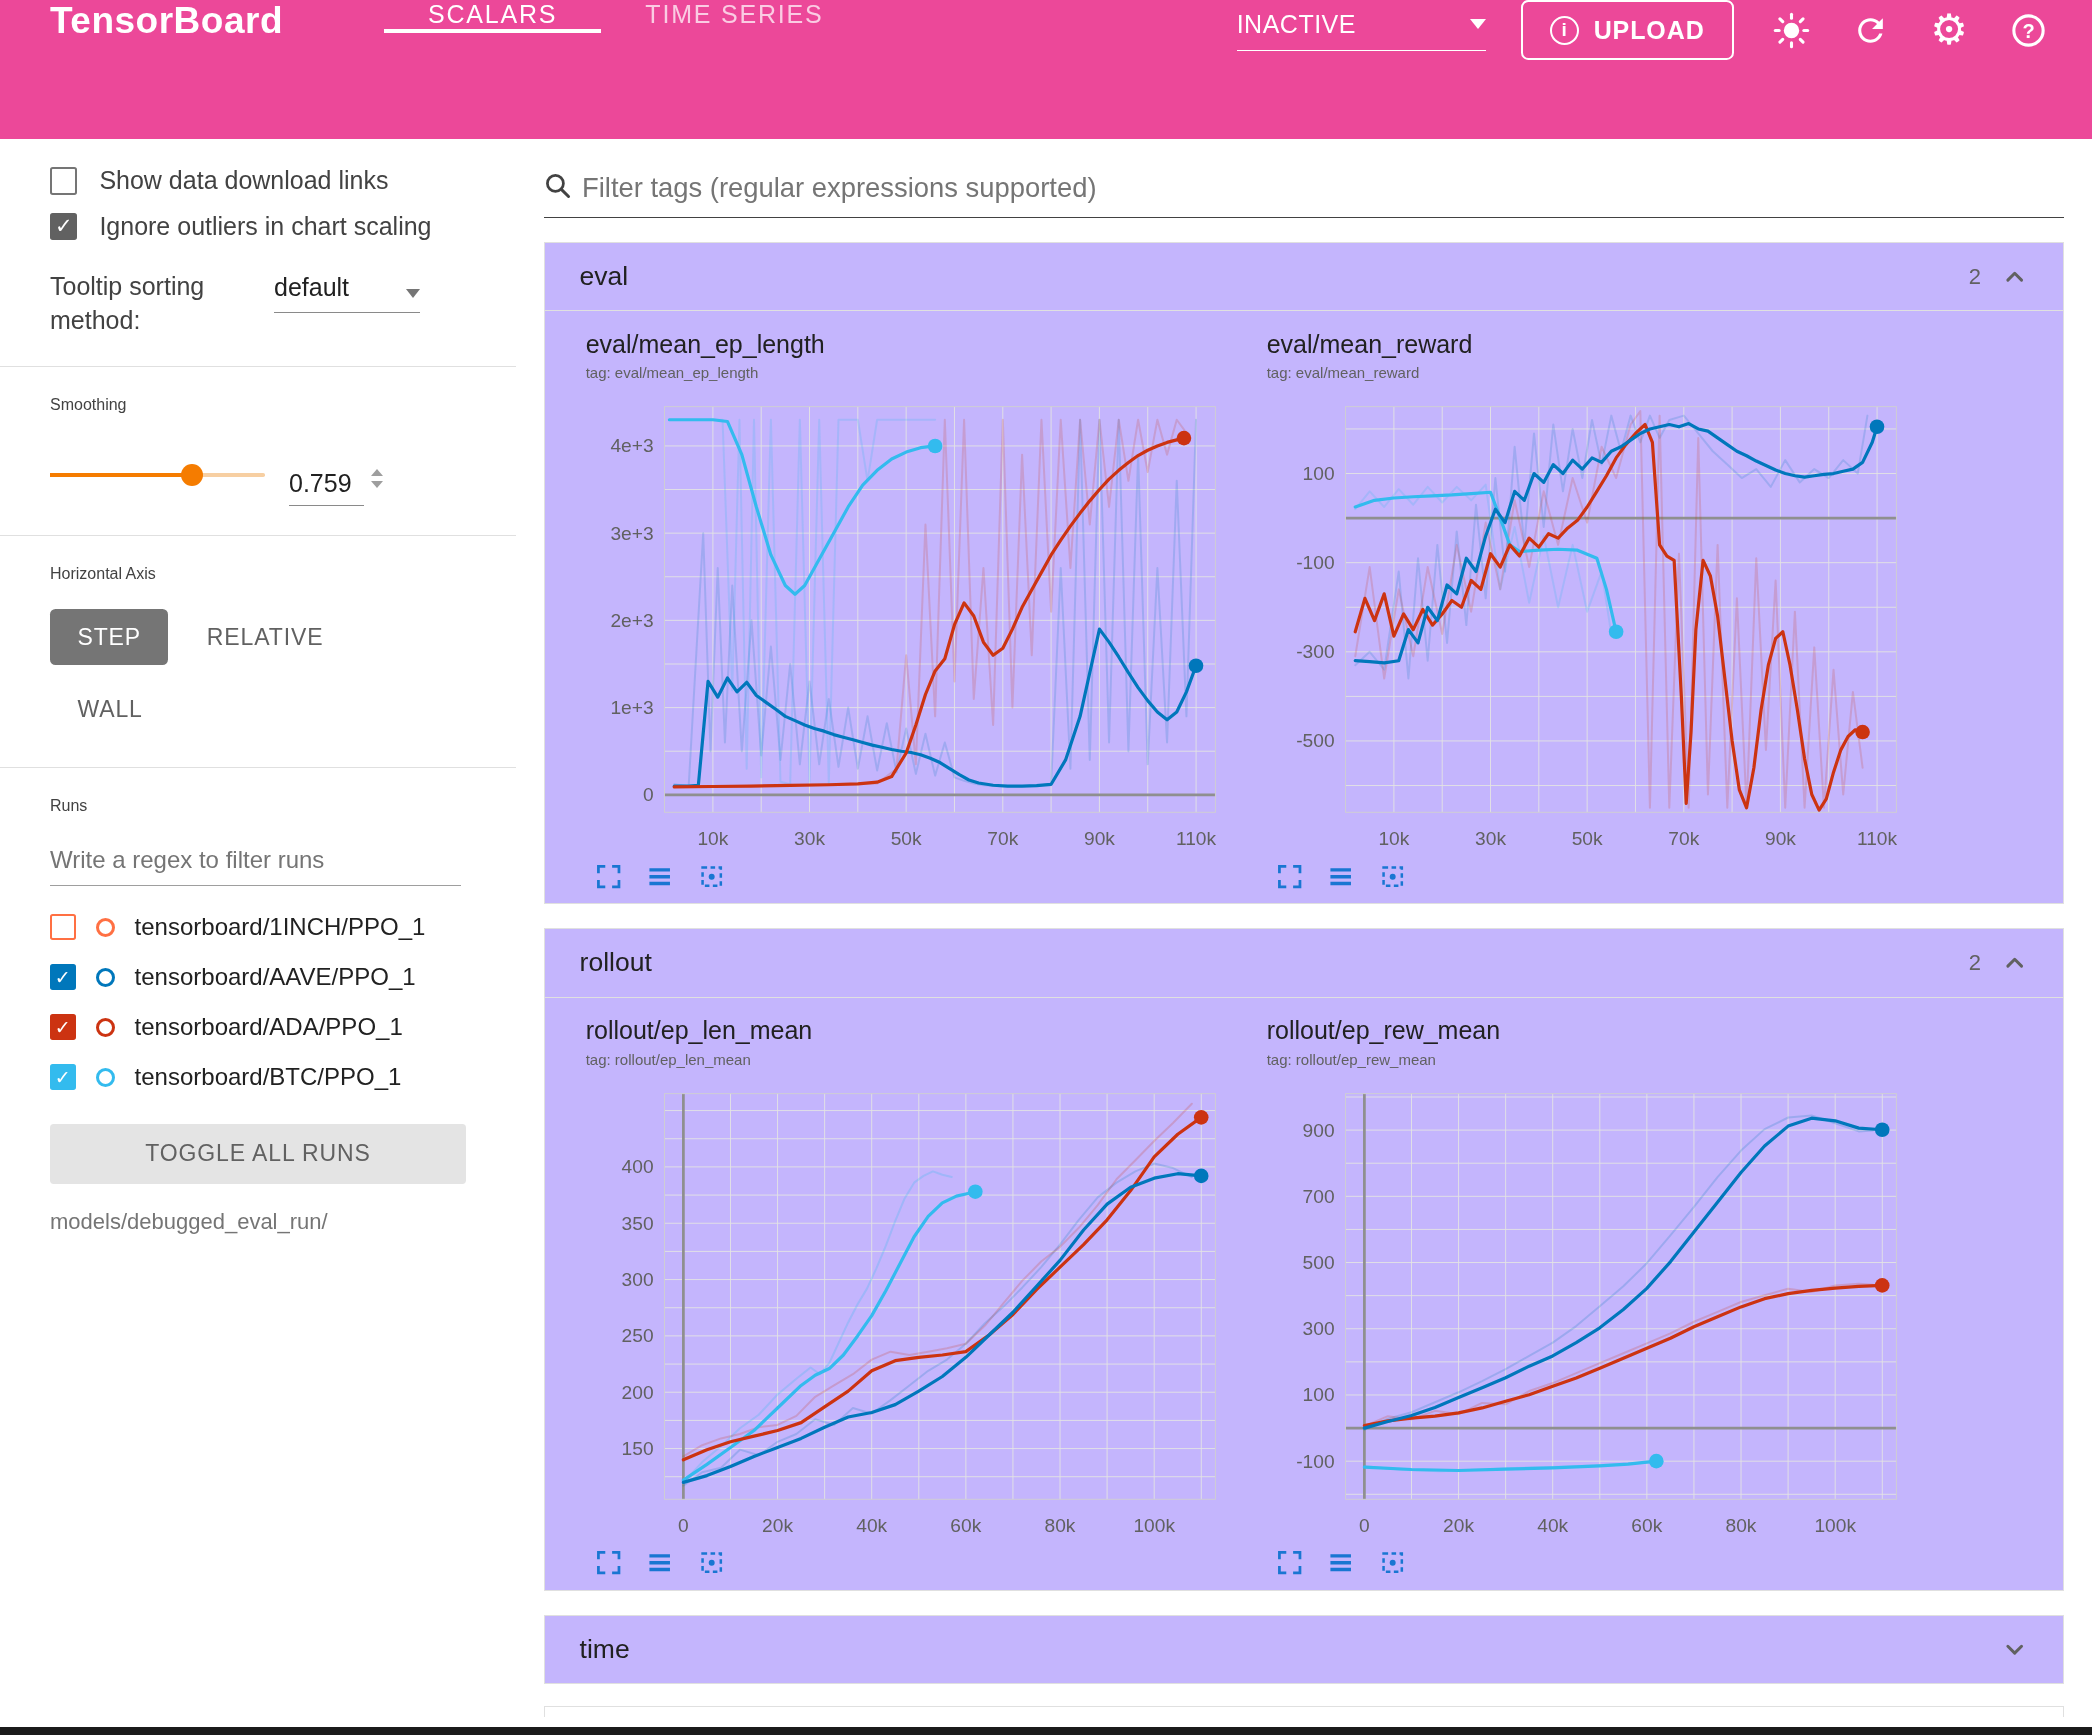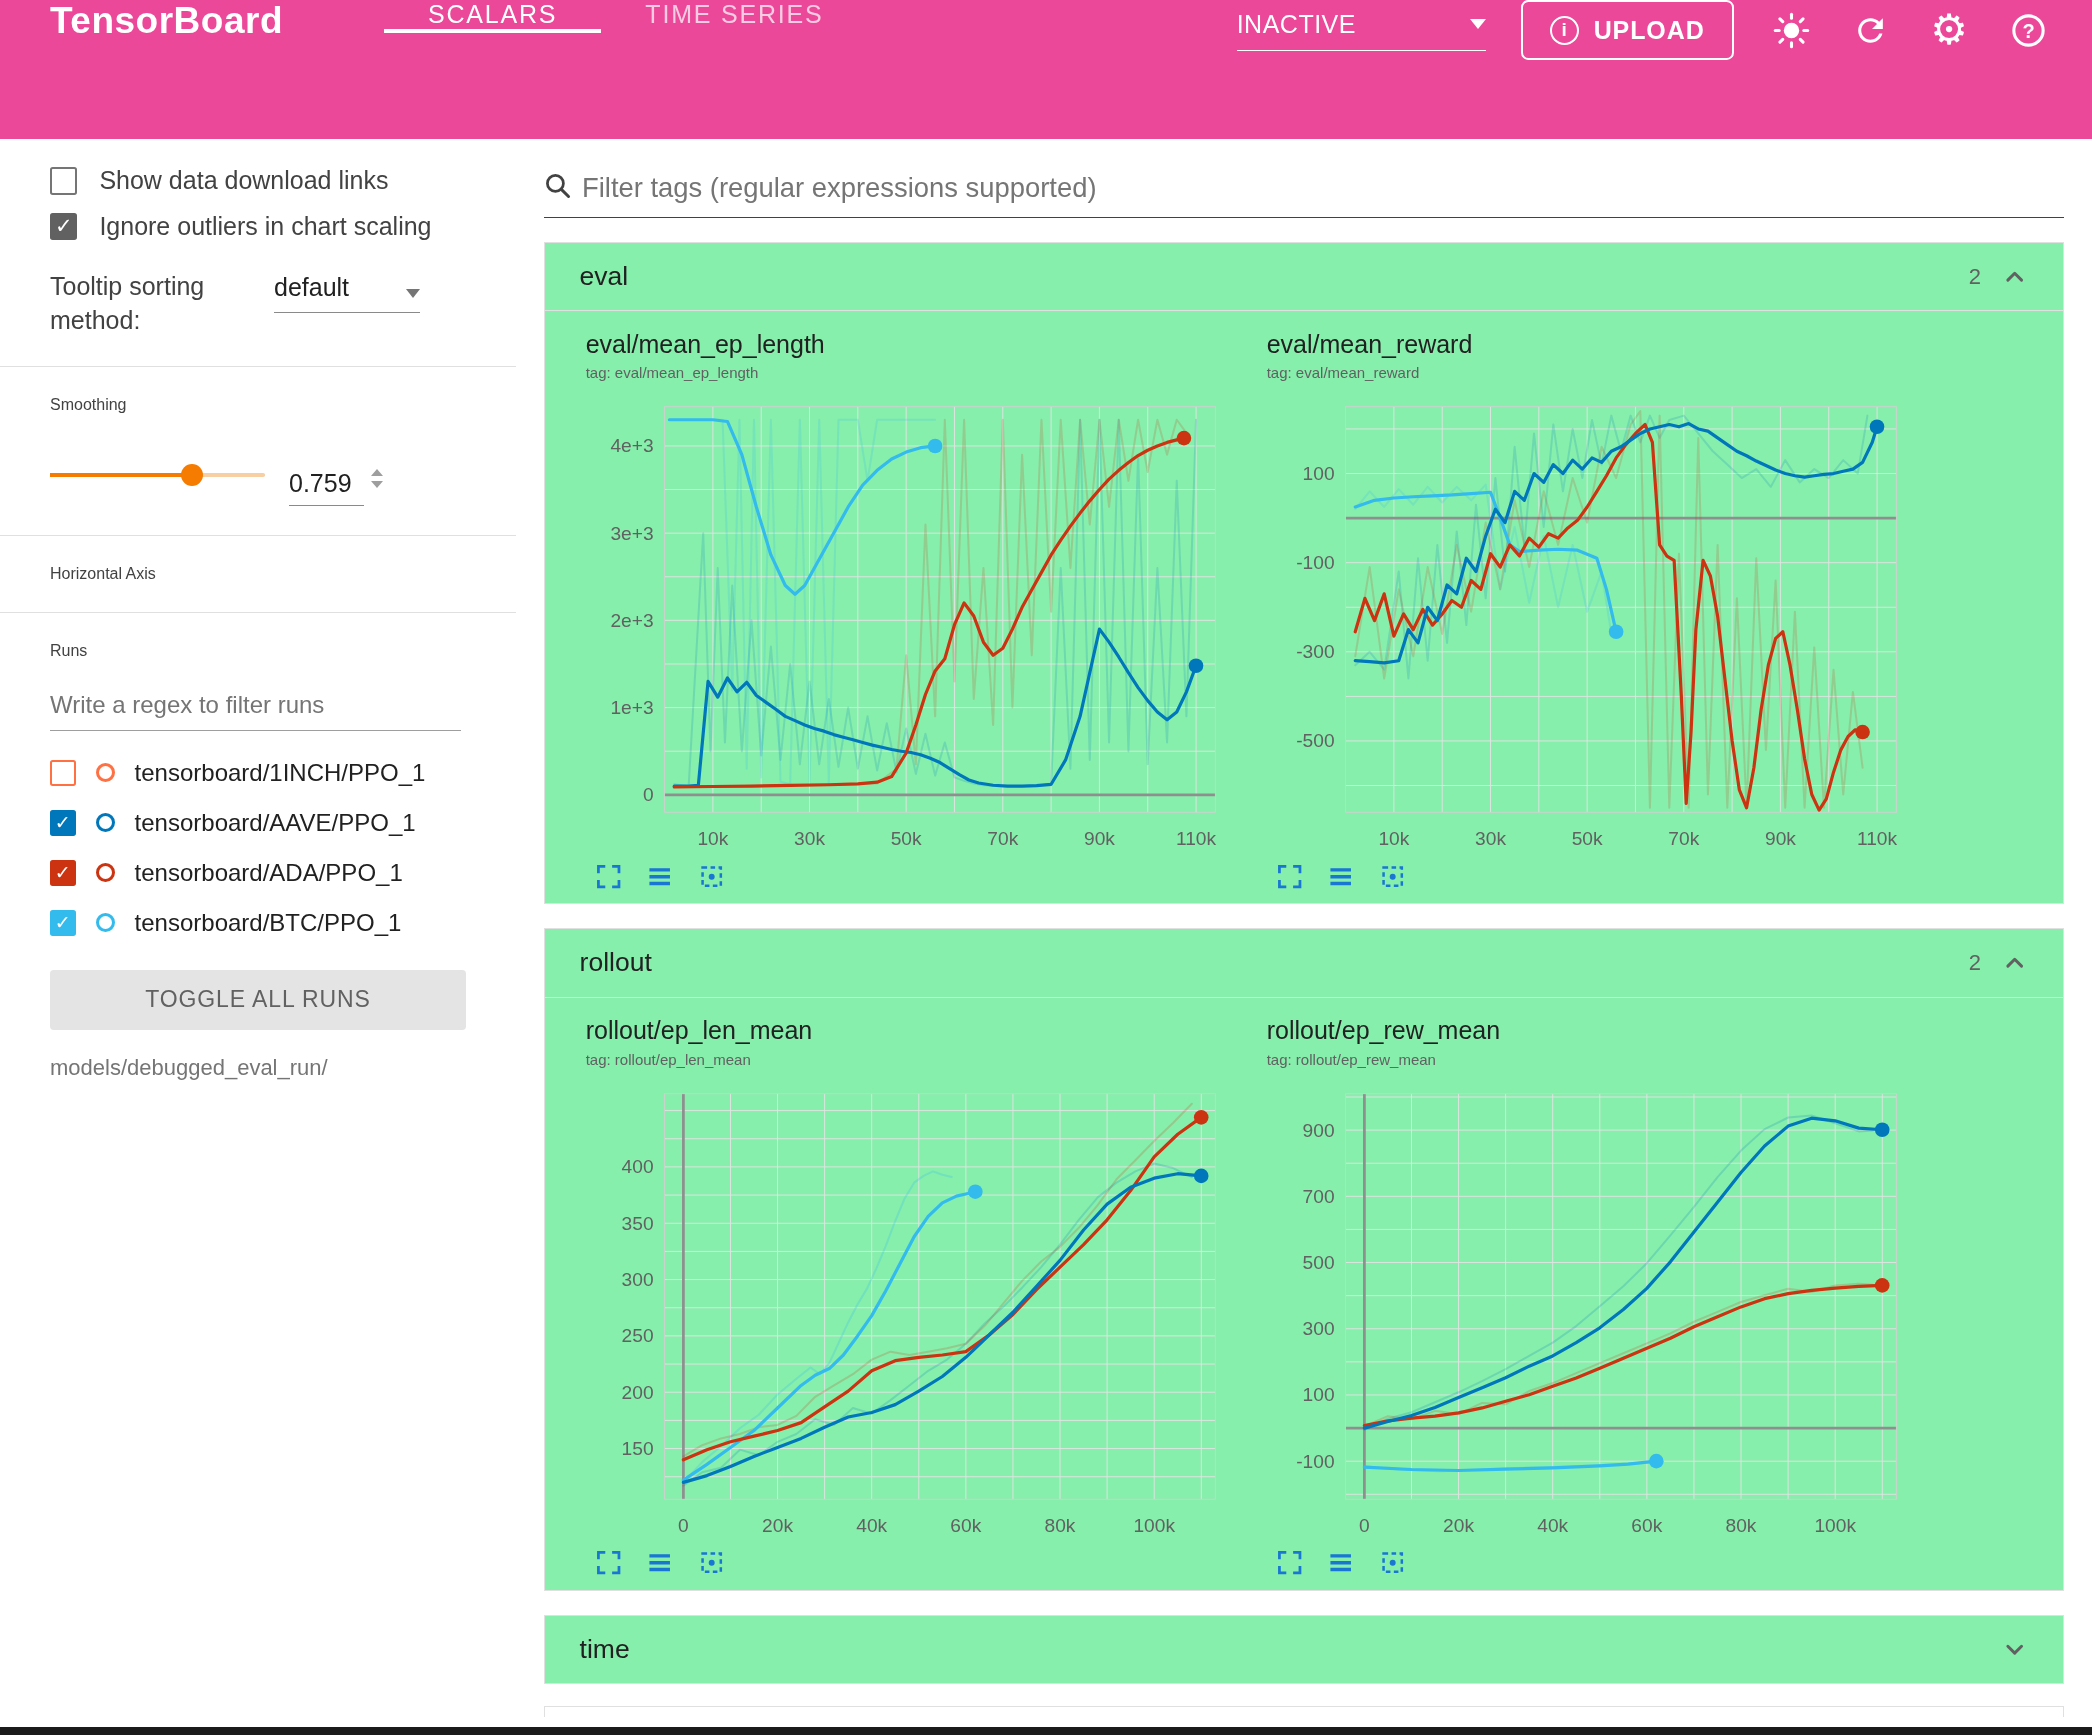--- a/index.html
+++ b/index.html
@@ -55,21 +55,21 @@
 .run-cbx{width:25.6px;height:25.6px;border:2.7px solid;border-radius:2.7px;display:flex;align-items:center;justify-content:center;font-size:19px;color:#fff;flex-shrink:0;}
 .run-circle{width:19px;height:19px;border:3.2px solid;border-radius:50%;flex-shrink:0;}
 .run-label{font-size:24px;color:#212121;}
 .toggle-all{background:#e4e4e4;color:#616161;border:none;border-radius:3.7px;font-size:23px;letter-spacing:0.9px;padding:16.4px 0;width:416px;margin-top:11px;font-family:inherit;cursor:pointer;}
 .runs-footer{font-size:22px;color:#757575;margin-top:25.6px;}
 
 
 .filter-row{display:flex;align-items:flex-start;gap:11px;margin:33px 4.6px 0;border-bottom:1.8px solid #424242;padding-bottom:12.8px;}
 .filter-input{flex:1;border:none;outline:none;font-size:27.4px;color:#212121;font-family:inherit;background:transparent;}
 .filter-input::placeholder{color:#757575;}
-.card{border:0.9px solid #e0e0e0;background:#86efac;margin:24px 4.6px 0;}
+.card{border:0.9px solid #e0e0e0;background:#c4b5fd;margin:24px 4.6px 0;}
 .card-header{display:flex;align-items:center;padding:18.3px 35px;cursor:pointer;}
 .card-title{font-size:26.5px;color:#212121;}
 .card-right{margin-left:auto;display:flex;align-items:center;gap:20px;}
 .card-count{font-size:22px;color:#616161;}
 .card-body{display:flex;padding:18.3px 9.1px 12.8px;border-top:0.9px solid #e0e0e0;}
 .chart{margin-left:32px;width:649px;}
 .chart-title{font-size:25px;color:#212121;}
 .chart-tag{font-size:15px;color:#616161;margin-top:5.5px;}
 .plot{margin-top:11px;}
 svg text{font-family:"Liberation Sans","DejaVu Sans",sans-serif;}
@@ -170,20 +170,25 @@
               <span class="spin-down"></span>
             </span>
           </div>
         </div>
       </div>
 
       <div class="sb-divider"></div>
 
       <div class="sb-pad">
         <div class="sb-h">Horizontal Axis</div>
+        <div class="axis-wrap" id="axis-options">
+            <button class="axis-btn selected">STEP</button>
+            <button class="axis-btn">RELATIVE</button>
+            <button class="axis-btn">WALL</button>
+          </div>
       </div>
 
       <div class="sb-divider"></div>
 
       <div class="sb-pad">
         <div class="sb-h">Runs</div>
         <input class="runs-filter" placeholder="Write a regex to filter runs" style="">
         <div class="runs-list" id="runs-list">
             <div class="run-row">
               <span class="run-cbx" style="border-color:#ff7043"></span>

